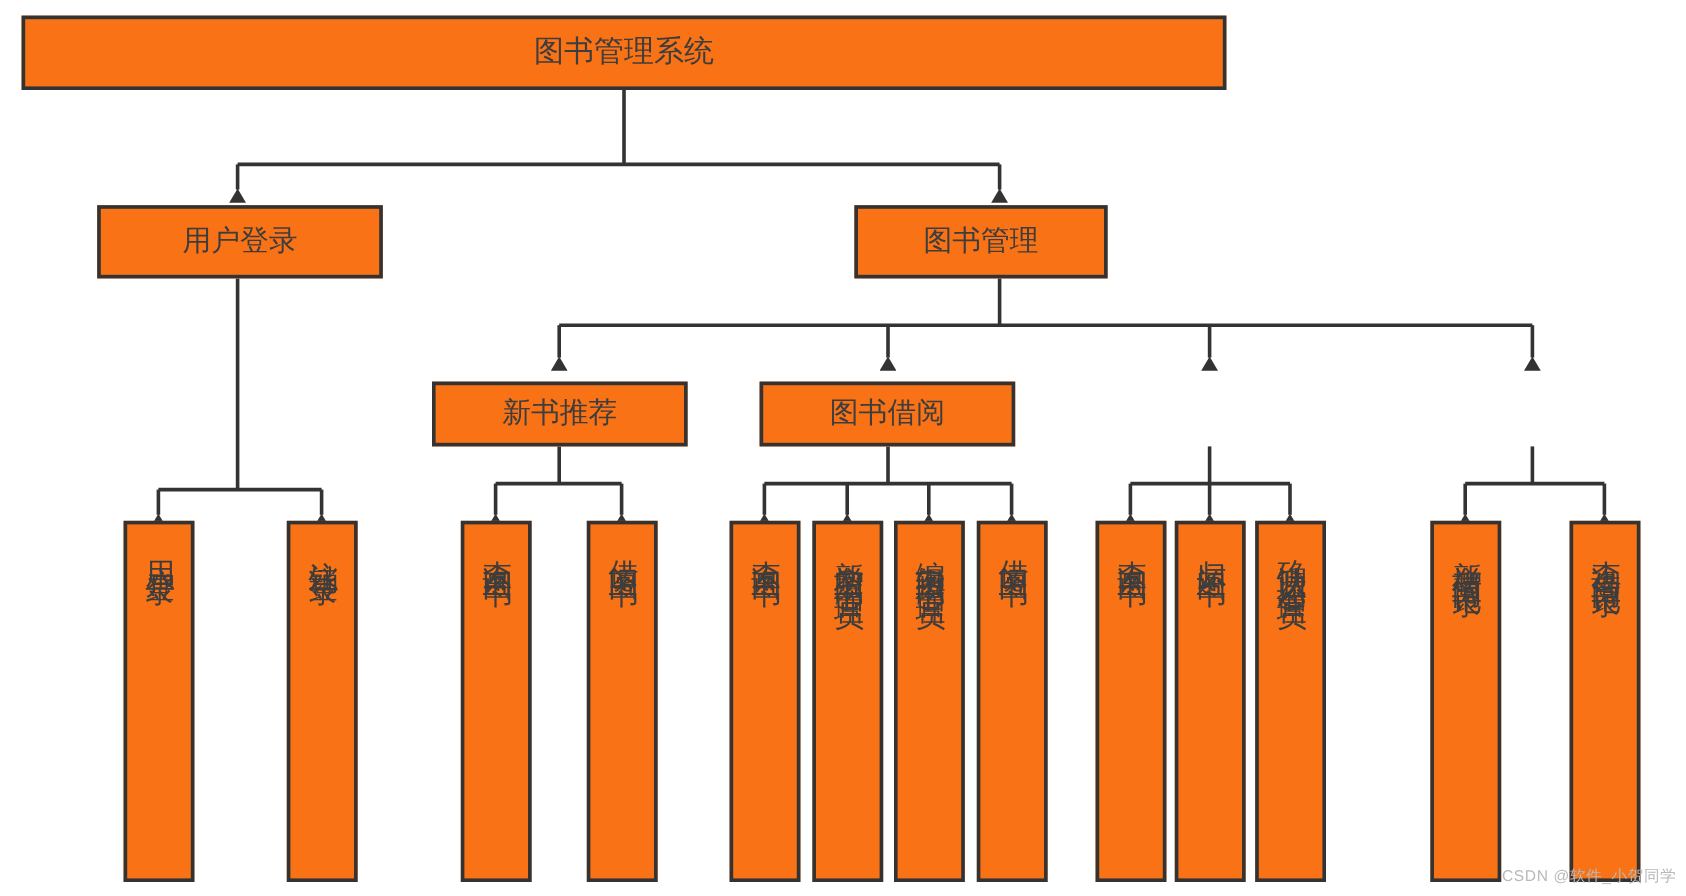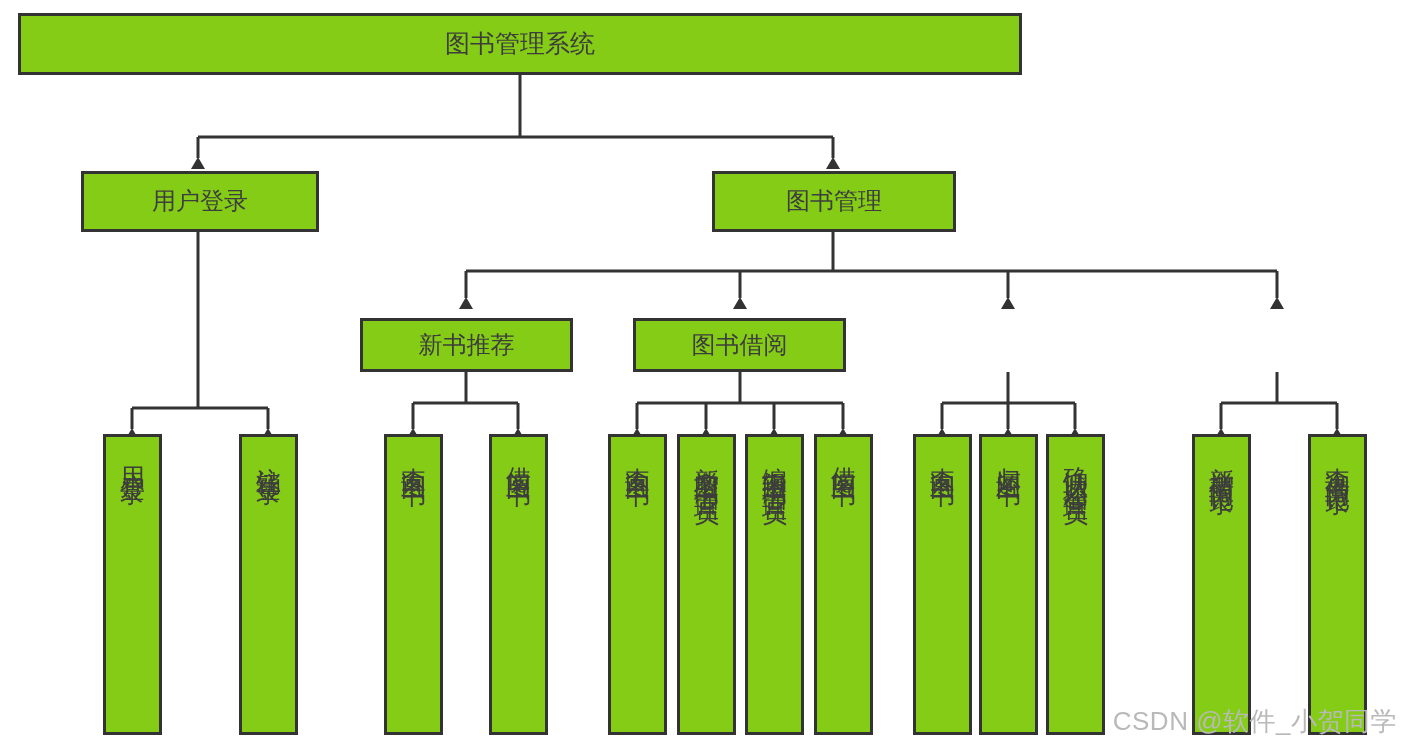--- a/index.html
+++ b/index.html
@@ -21,21 +21,21 @@
     position: absolute;
     left: 0;
     top: 0;
     width: 1405px;
     height: 747px;
     pointer-events: none;
   }
   .node {
     position: absolute;
     box-sizing: border-box;
-    background: #84cc16;
+    background: #f97316;
     border: 3px solid #333333;
     display: flex;
     align-items: center;
     justify-content: center;
     color: #3a3a3a;
   }
   .node .label {
     display: block;
     text-align: center;
     line-height: 1.18;
@@ -60,21 +60,21 @@
     text-orientation: upright;
     font-size: 25px;
     letter-spacing: 5px;
     line-height: 1;
     white-space: nowrap;
   }
   #watermark {
     position: absolute;
     right: 8px;
     bottom: 8px;
-    font-size: 26px;
+    font-size: 13px;
     color: #b9b9b9;
     letter-spacing: 0.5px;
     white-space: nowrap;
   }
 </style>
 </head>
 <body>
 
 <div id="canvas">
 
@@ -130,21 +130,21 @@
   </svg>
 
   <div class="node root" style="left:18px; top:13px; width:1004px; height:62px;">
     <span class="label">图书管理系统</span>
   </div>
 
   <div class="node mid" style="left:81px; top:171px; width:238px; height:61px;">
     <span class="label">用户登录</span>
   </div>
 
-  <div class="node mid" style="left:712px; top:171px; width:244px; height:61px;">
+  <div class="node mid" style="left:712px; top:171px; width:211px; height:61px;">
     <span class="label">图书管理</span>
   </div>
 
   <div class="node mid" style="left:360px; top:318px; width:213px; height:54px;">
     <span class="label">新书推荐</span>
   </div>
 
   <div class="node mid" style="left:633px; top:318px; width:213px; height:54px;">
     <span class="label">图书借阅</span>
   </div>

